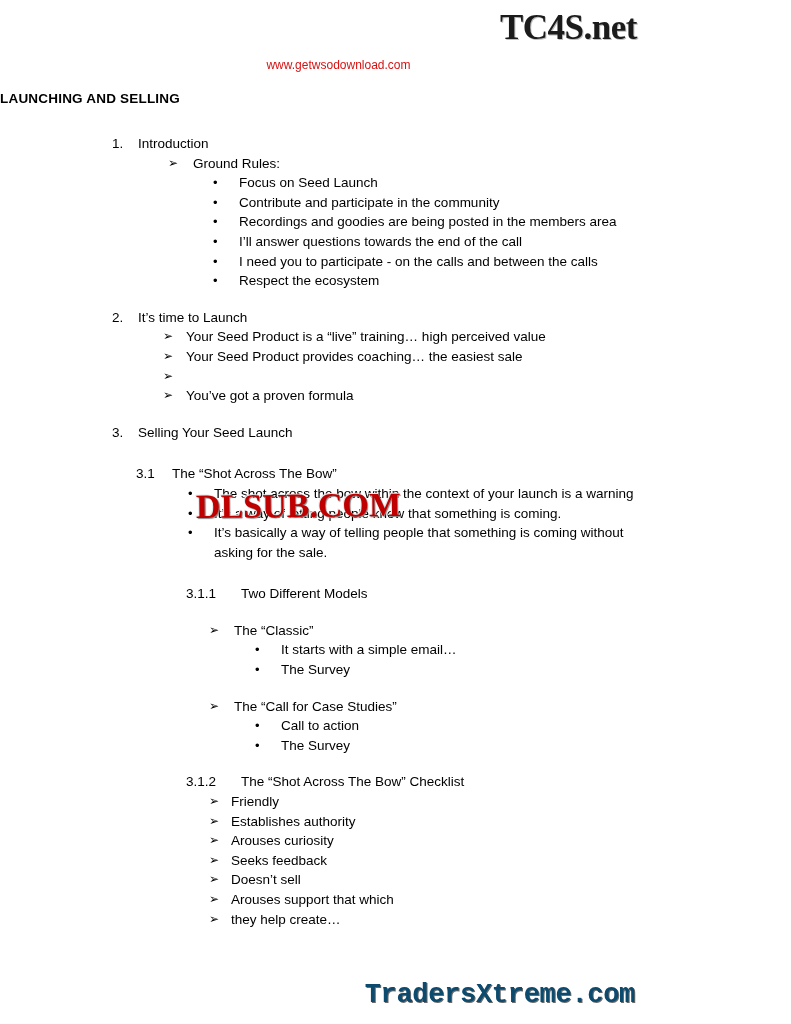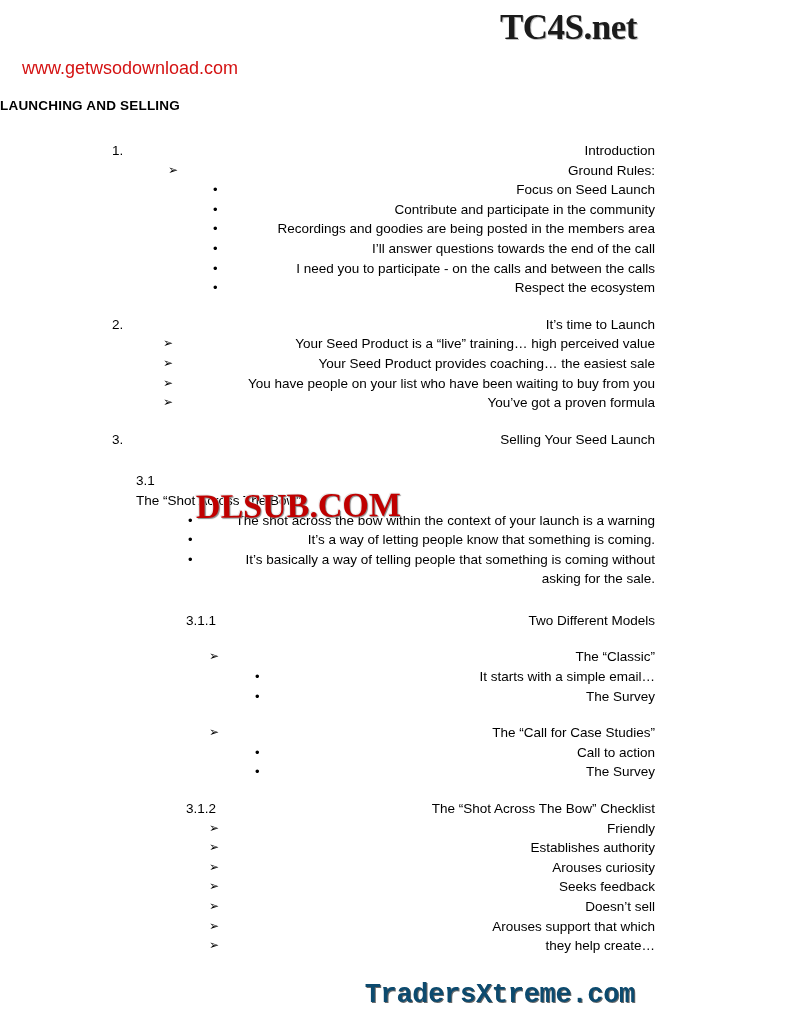--- a/index.html
+++ b/index.html
@@ -51,23 +51,23 @@
     font-weight: bold;
     font-size: 34px;
     color: #c00000;
     letter-spacing: 0px;
     text-shadow: 1px 1px 1px #888888, -1px -1px 0 #e8e8e8;
     transform: rotate(-0.6deg);
   }
 
   
   .site-url {
-    text-align: left;
+    text-align: center;
     font-family: "Liberation Sans", sans-serif;
-    font-size: 18px;
+    font-size: 12px;
     color: #d41212;
     padding-top: 58px;
     margin-left: 22px;
   }
   .doc-title {
     text-align: left;
     font-size: 13.5px;
     font-weight: bold;
     margin-top: 19px;
     letter-spacing: 0.2px;
@@ -78,35 +78,35 @@
     position: relative;
     margin-top: 28px;
     font-size: 13.5px;
     line-height: 19.6px;
   }
   .row { display: flex; align-items: flex-start; }
   .marker {
     flex: 0 0 auto;
     text-align: left;
   }
-  .txt { flex: 1 1 auto; text-align: right; }
+  .txt { flex: 1 1 auto; }
 
   
   .lvl-num      { padding-left: 112px; margin-top: 0px; }
   .lvl-num .marker { width: 26px; }
 
   .lvl-arrow1   { padding-left: 168px; }
   .lvl-arrow1 .marker { width: 25px; }
 
   .lvl-bullet1  { padding-left: 213px; }
   .lvl-bullet1 .marker { width: 26px; }
 
   .lvl-arrow2   { padding-left: 163px; }
   .lvl-arrow2 .marker { width: 23px; }
-  .sub-head { padding-left: 136px; flex-direction: column; }
+  .sub-head { padding-left: 136px; }
   .subsub-head { padding-left: 186px; gap: 7px; }
 
   .lvl-bullet2 { padding-left: 188px; }
   .lvl-bullet2 .marker { width: 26px; }
 
   .lvl-arrow3 { padding-left: 209px; }
   .lvl-arrow3 .marker { width: 25px; }
 
   .lvl-bullet3 { padding-left: 255px; }
   .lvl-bullet3 .marker { width: 26px; }
@@ -175,21 +175,20 @@
     <div class="row lvl-arrow2">
       <span class="marker arrowglyph">➢</span>
       <span class="txt">Your Seed Product is a “live” training… high perceived value</span>
     </div>
     <div class="row lvl-arrow2">
       <span class="marker arrowglyph">➢</span>
       <span class="txt">Your Seed Product provides coaching… the easiest sale</span>
     </div>
     <div class="row lvl-arrow2">
       <span class="marker arrowglyph">➢</span>
-      <span class="txt">You have people on your list who have been waiting to buy from you</span>
     </div>
     <div class="row lvl-arrow2">
       <span class="marker arrowglyph">➢</span>
       <span class="txt">You’ve got a proven formula</span>
     </div>
 
     <div class="gap-md"></div>
 
     <div class="row lvl-num">
       <span class="marker">3.</span>

